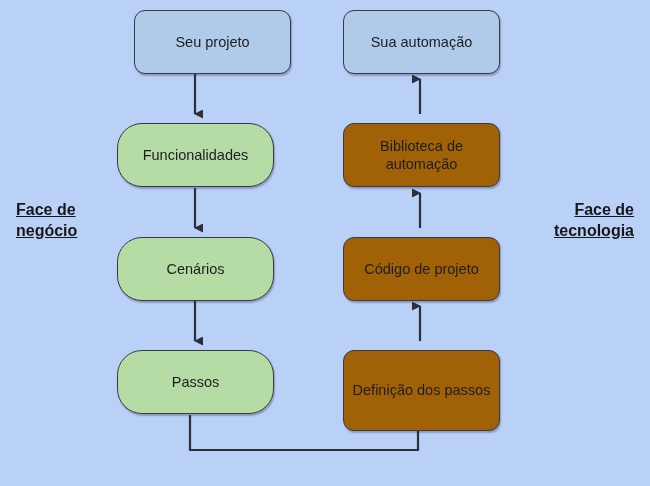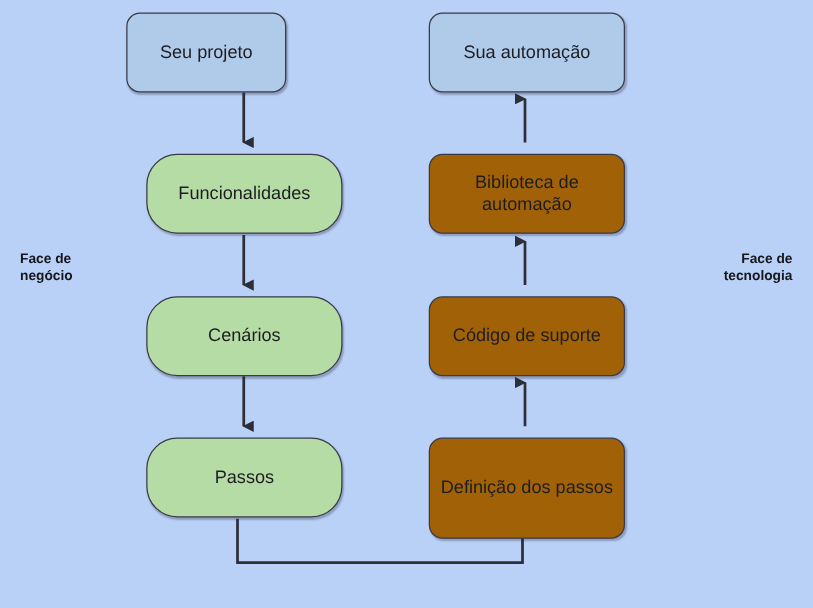--- a/index.html
+++ b/index.html
@@ -40,25 +40,26 @@
     line-height: 1.25;
     box-shadow: 1px 1.5px 1.5px rgba(40,45,70,0.32);
     padding: 2px 6px;
   }
   .node.blue   { background: #b0cbea; }
   .node.green  { background: #b6dca6; border-radius: 25px; }
   .node.pink   { background: #a16207; }
 
   .side-label {
     position: absolute;
-    font-size: 11px;
+    font-size: 16px;
     font-weight: bold;
     color: #17171b;
     line-height: 1.3;
     text-align: center;
+    text-decoration: underline;
   }
   .side-label.left  { text-align: left; }
   .side-label.right { text-align: right; }
 </style>
 </head>
 <body>
 
 <div id="diagram">
 
   <svg id="connectors" viewBox="0 0 650 486">
@@ -79,21 +80,21 @@
 
     <path d="M190,415 L190,450 L418,450 L418,423" fill="none" stroke="#2e2e38" stroke-width="2.2" marker-end="url(#arrow-up)"></path>
 
     <line x1="420" y1="341" x2="420" y2="306" stroke="#2e2e38" stroke-width="2.2" marker-end="url(#arrow-up)"></line>
 
     <line x1="420" y1="228" x2="420" y2="193" stroke="#2e2e38" stroke-width="2.2" marker-end="url(#arrow-up)"></line>
 
     <line x1="420" y1="114" x2="420" y2="79" stroke="#2e2e38" stroke-width="2.2" marker-end="url(#arrow-up)"></line>
   </svg>
 
-  <div class="node blue" style="left:101px; top:10px; width:128px; height:64px;">
+  <div class="node blue" style="left:134px; top:10px; width:157px; height:64px;">
     <span>Seu projeto</span>
   </div>
 
   <div class="node green" style="left:117px; top:123px; width:157px; height:64px;">
     <span>Funcionalidades</span>
   </div>
 
   <div class="node green" style="left:117px; top:237px; width:157px; height:64px;">
     <span>Cenários</span>
   </div>
@@ -107,21 +108,21 @@
   </div>
 
   <div class="node pink" style="left:343px; top:123px; width:157px; height:64px;">
     <span>
       <span>Biblioteca de</span><br>
       <span>automação</span>
     </span>
   </div>
 
   <div class="node pink" style="left:343px; top:237px; width:157px; height:64px;">
-    <span>Código de suporte</span>
+    <span>Código de projeto</span>
   </div>
 
   <div class="node pink" style="left:343px; top:350px; width:157px; height:81px;">
     <span>Definição dos passos</span>
   </div>
 
   <div class="side-label left" style="left:16px; top:200px; width:96px;">
     <span>Face de</span><br>
     <span>negócio</span>
   </div>

